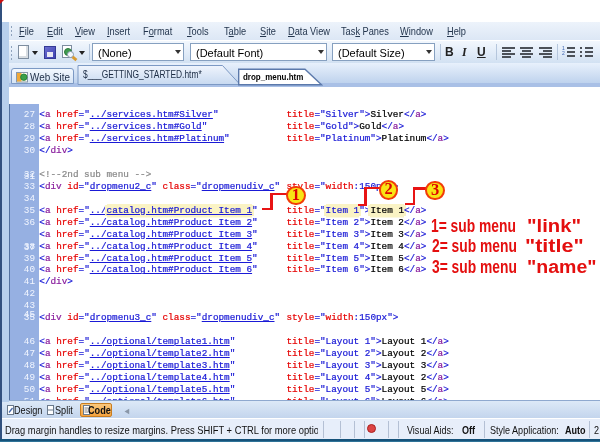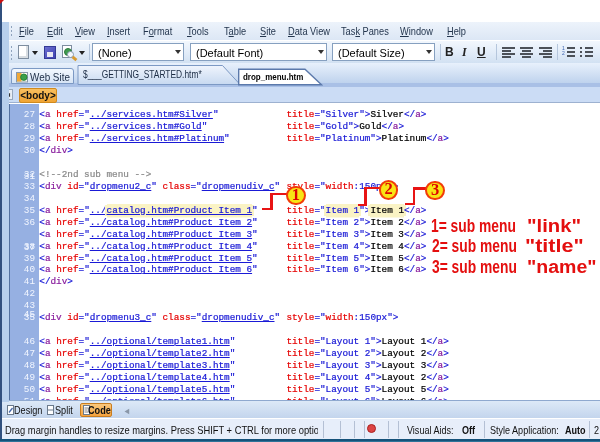--- a/index.html
+++ b/index.html
@@ -176,24 +176,20 @@
           <rect x="0.5" y="0.5" width="11" height="9.5" fill="#fdfdf3" stroke="#8898aa"></rect>
           <rect x="1" y="1" width="4.5" height="8.5" fill="#f0a838"></rect>
           <circle cx="7.8" cy="5.2" r="3.2" fill="#3aa04a" stroke="#1c7a2c" stroke-width="0.8"></circle>
         </svg>
         <span>Web Site</span>
       </div>
   <div class="tabtxt" style="left:83px;top:5.5px">$___GETTING_STARTED.htm*</div>
   <div class="tabtxt" style="left:243px;top:7.8px;font-weight:bold;font-size:9.5px;color:#000">drop_menu.htm</div>
 </div>
 
-<div id="crumb">
-  <div id="navbtn">◄</div>
-  <div id="bodychip">&lt;body&gt;</div>
-</div>
 
 <div id="code"></div>
 <div id="gutter"></div>
 <div class="gn" style="top:109.1px">27</div>
 <div class="gn" style="top:121.1px">28</div>
 <div class="gn" style="top:133.0px">29</div>
 <div class="gn" style="top:144.9px">30</div>
 <div class="gn" style="top:171px">31</div>
 <div class="gn" style="top:168.8px">32</div>
 <div class="gn" style="top:180.8px">33</div>

